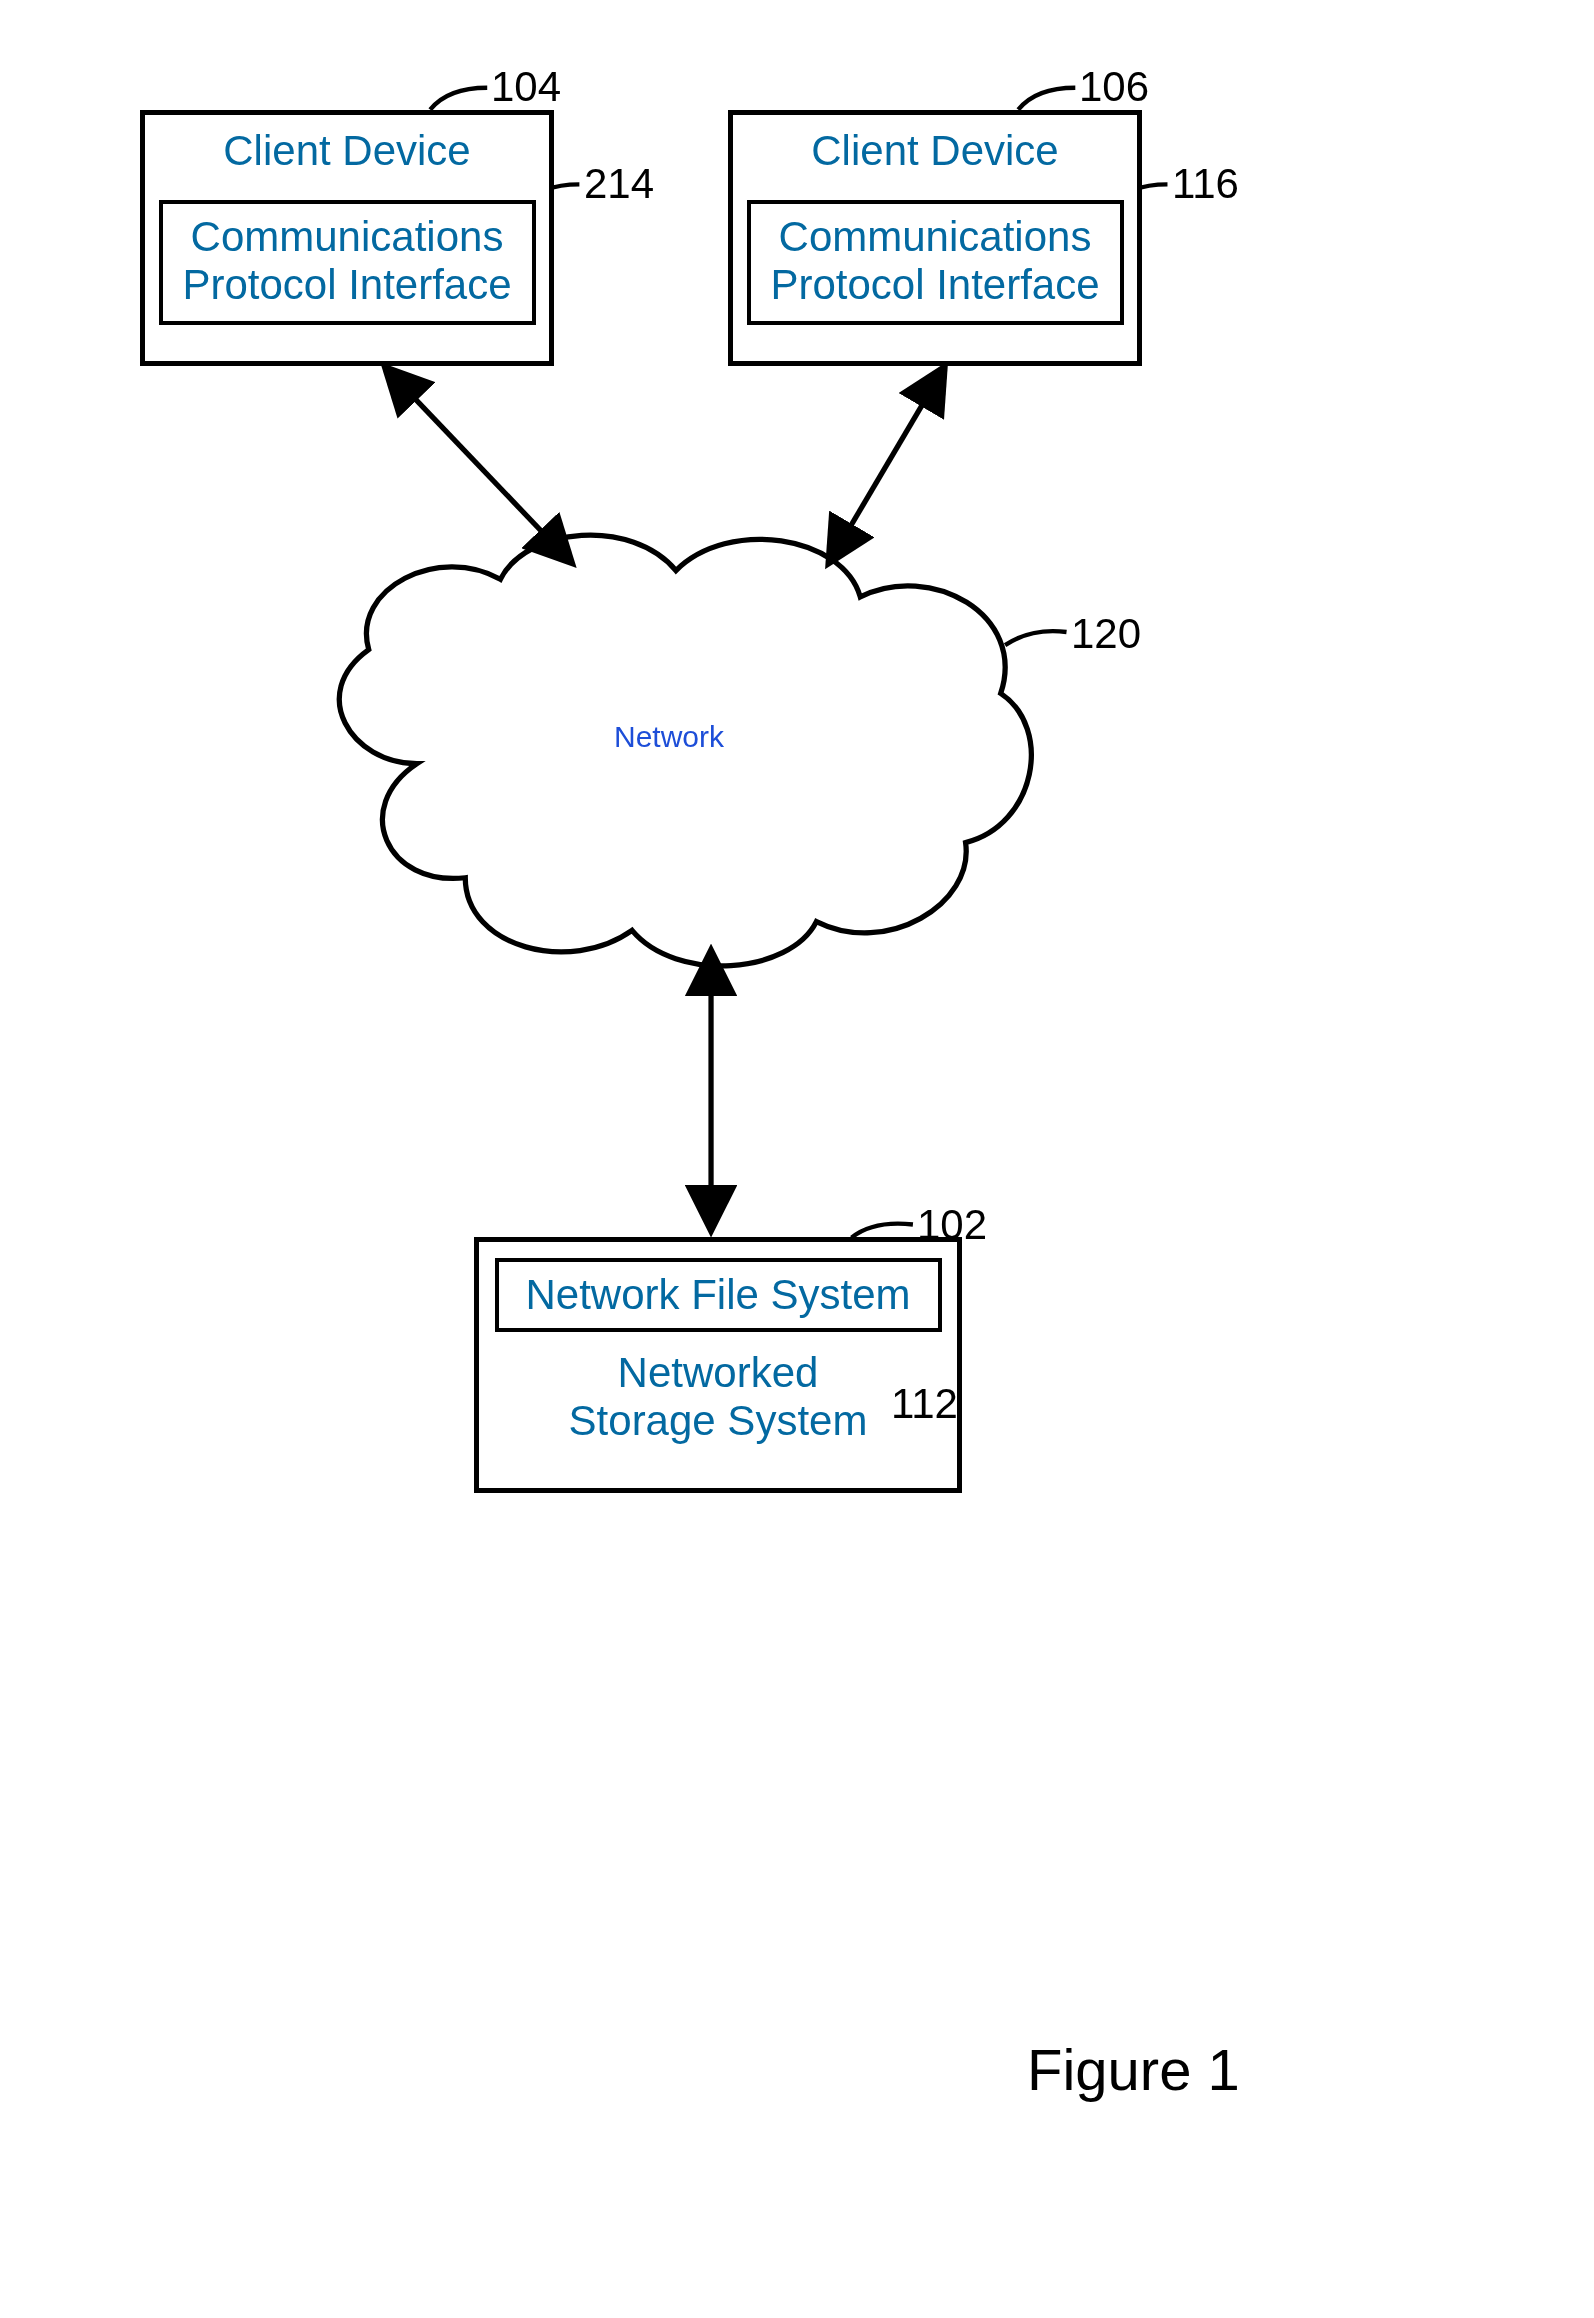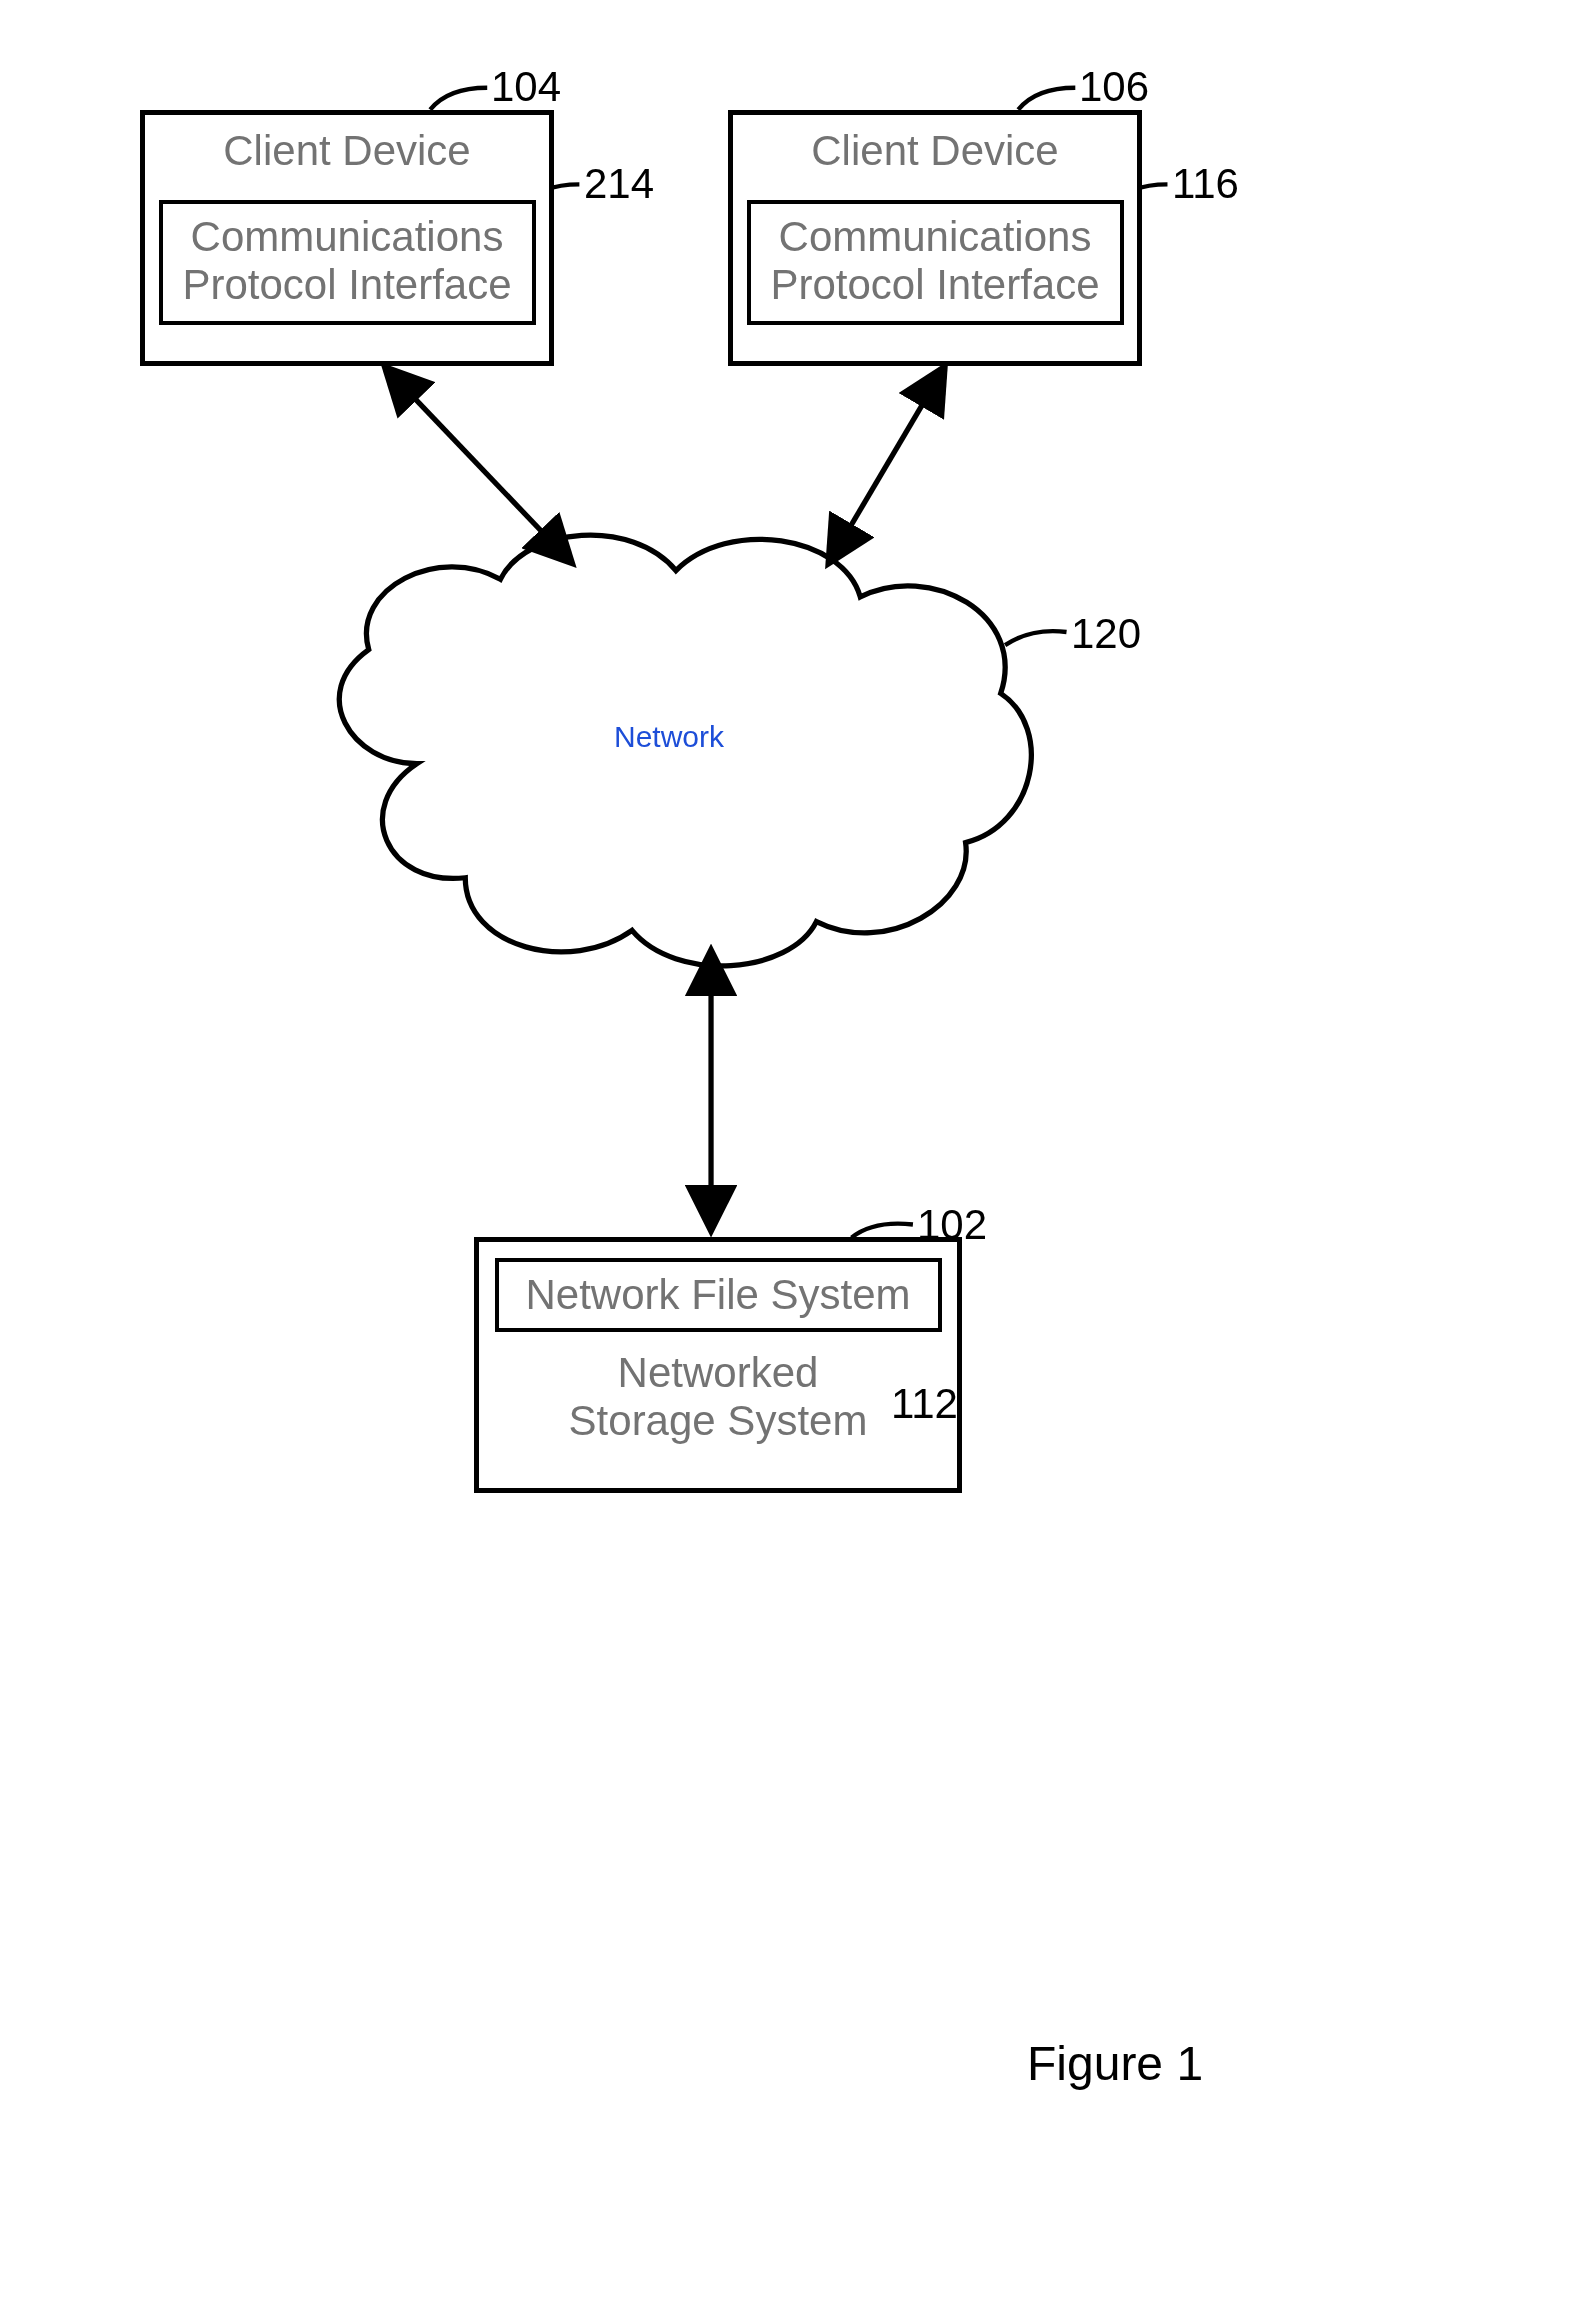--- a/index.html
+++ b/index.html
@@ -21,30 +21,30 @@
     background: #fff;
     text-align: center;
   }
   .inner-box {
     border: 4.4px solid #000;
     margin: 8px auto;
   }
   .label {
     font-size: 42px;
     font-weight: 400;
-    color: #737373;
+    color: #0369a1;
   }
   .ref {
     position: absolute;
     font-size: 42px;
     color: #000;
   }
   .figcap {
     position: absolute;
-    font-size: 48px;
+    font-size: 58px;
     color: #000;
   }
   svg.overlay {
     position: absolute;
     left: 0;
     top: 0;
     width: 1595px;
     height: 2319px;
     pointer-events: none;
   }

